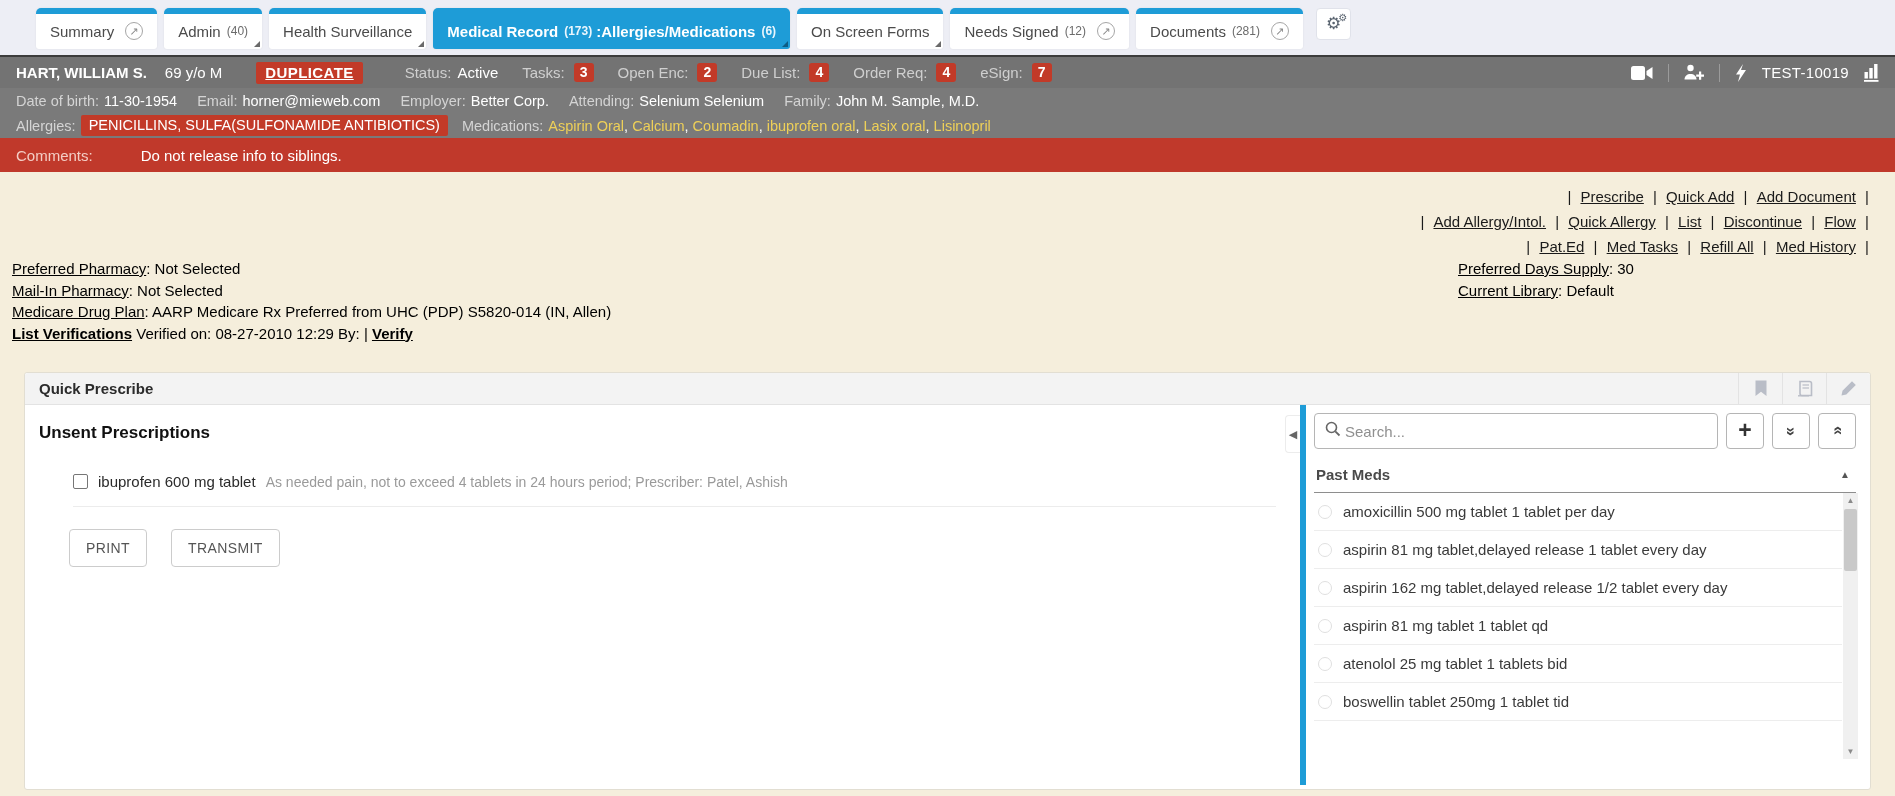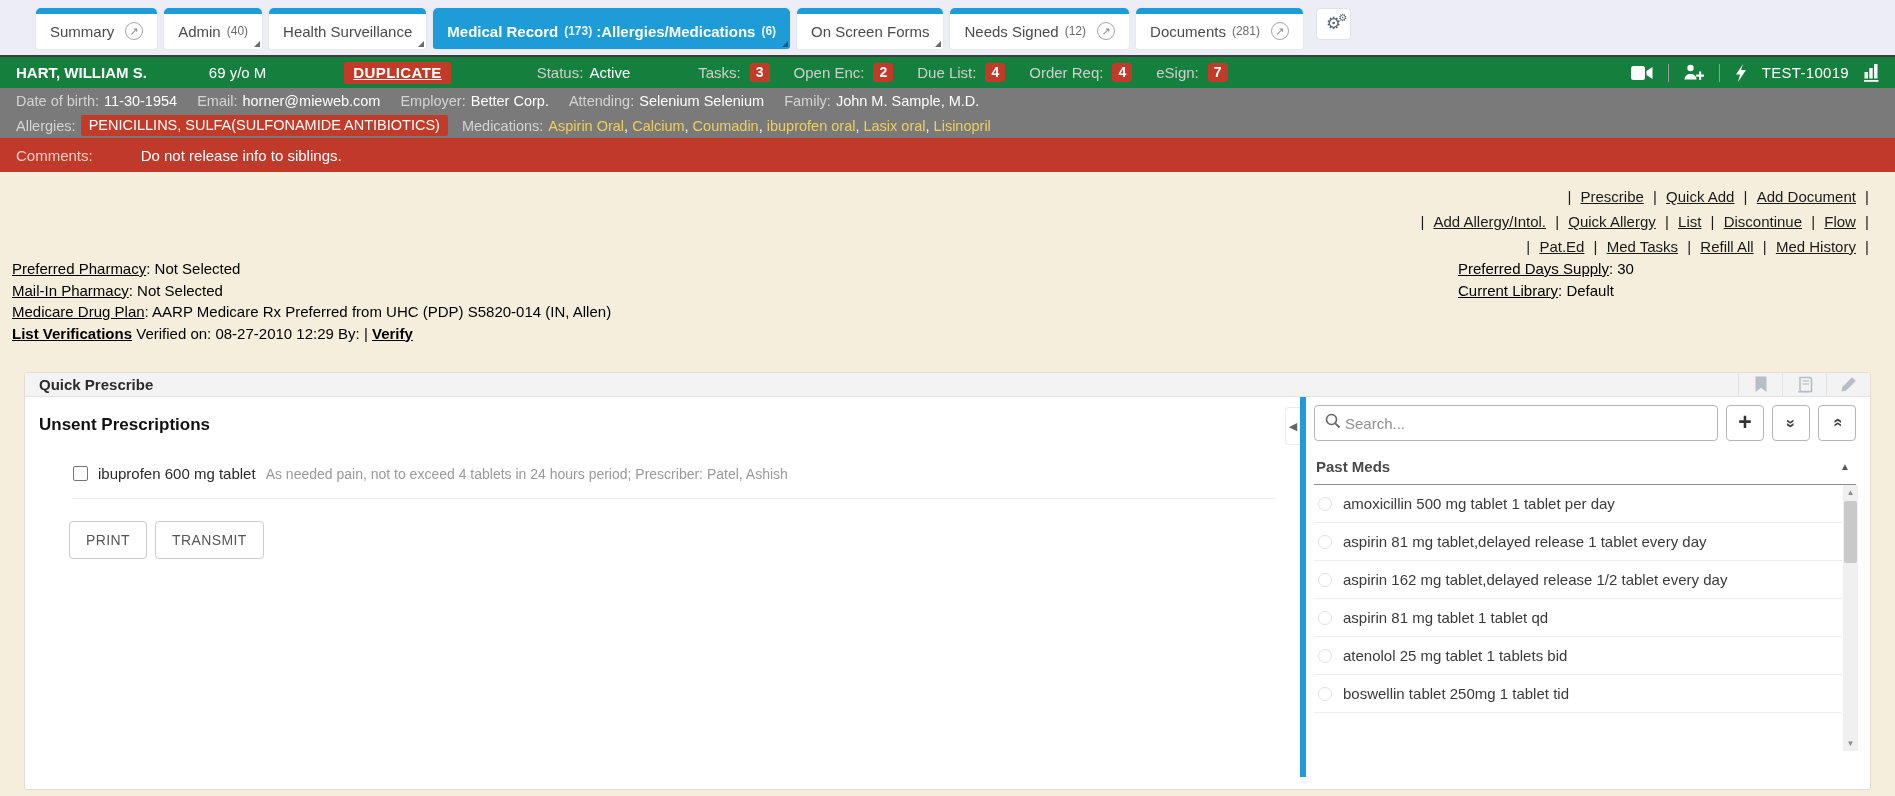--- a/index.html
+++ b/index.html
@@ -36,22 +36,22 @@
   }
   .gearbtn {
     background:#fff; border:1px solid #e0e2ea; border-radius:4px;
     padding:6px 9px 7px; margin-left:6px; font-size:17px; color:#5a6470;
     cursor:pointer; line-height:1; position:relative;
   }
   .gearbtn .gear2 { font-size:10px; position:absolute; top:4px; right:3px; }
 
   
   .pbar {
-    height:33px; background:#15803d; border-top:2px solid #3c3c3c;
-    display:flex; align-items:center; padding:0 16px; color:#fff; font-size:15px;gap:44px;
+    height:33px; background:#737373; border-top:2px solid #3c3c3c;
+    display:flex; align-items:center; padding:0 16px; color:#fff; font-size:15px;
   }
   .pname { font-weight:bold; }
   .page  { margin-left:18px; }
   .dup {
     margin-left:34px; background:#c23a28; padding:2px 9px 3px; border-radius:2px;
     text-decoration:underline; font-weight:bold; letter-spacing:.4px; cursor:pointer; color:#fff;
   }
   .statwrap { margin-left:42px; display:flex; gap:6px;text-align:center; }
   .plabel { color:#cfcfcf; }
   .pcounters { display:flex; margin-left:24px; gap:24px; }
@@ -97,38 +97,38 @@
   .rx-right { position:absolute; top:86px; left:1458px; font-size:15px; line-height:21.5px; color:#000; }
   .info-link { color:#000; text-decoration:underline; cursor:pointer; }
   .info-link.bold { font-weight:bold; }
 
   
   .qp-panel {
     position:absolute; top:200px; left:24px; right:24px; height:418px;
     background:#fff; border:1px solid #e2ded2; border-radius:3px;
   }
   .qp-header {
-    height:24px; background:#f3f3f3; border-bottom:1px solid #e3e3e3;
+    height:32px; background:#f3f3f3; border-bottom:1px solid #e3e3e3;
     display:flex; align-items:center; padding-left:14px; border-radius:3px 3px 0 0;
   }
   .qp-title { font-weight:bold; font-size:15px; color:#2b2b2b; }
   .qp-hicons { margin-left:auto; display:flex; height:100%; }
   .qp-hicon { width:44px; display:flex; align-items:center; justify-content:center; border-left:1px solid #e3e3e3; cursor:pointer; }
 
   .qp-body { display:flex; height:380px; }
   .qp-main { flex:1; position:relative; }
   .section-title { font-size:17px; font-weight:bold; color:#111; margin:18px 0 0 14px; }
   .rx-row {
     margin:30px 14px 0 48px; display:flex; align-items:center; gap:10px;
     padding-bottom:16px; border-bottom:1px solid #ececec; font-size:15px;
   }
   .cbox { width:15px; height:15px; border:1.5px solid #767676; border-radius:2px; background:#fff; flex:none; cursor:pointer; }
   .rx-name { color:#2b2b2b; }
   .rx-details { color:#9a9a9a; font-size:14px; }
-  .btn-row { margin:22px 0 0 44px; display:flex; gap:8px; }
+  .btn-row { margin:22px 0 0 44px; display:flex; gap:24px; }
   .btn {
     background:#fff; border:1px solid #ccc; border-radius:4px; padding:10px 16px;
     font-size:14px; color:#555; letter-spacing:.4px; cursor:pointer;
     font-family:"Liberation Sans", sans-serif;
   }
 
   
   .qp-right { width:580px; position:relative; padding:0 14px 0 24px; }
   .bluebar { position:absolute; left:10px; top:0; bottom:0; width:6px; background:#1e9cd7; }
   .collapse {

